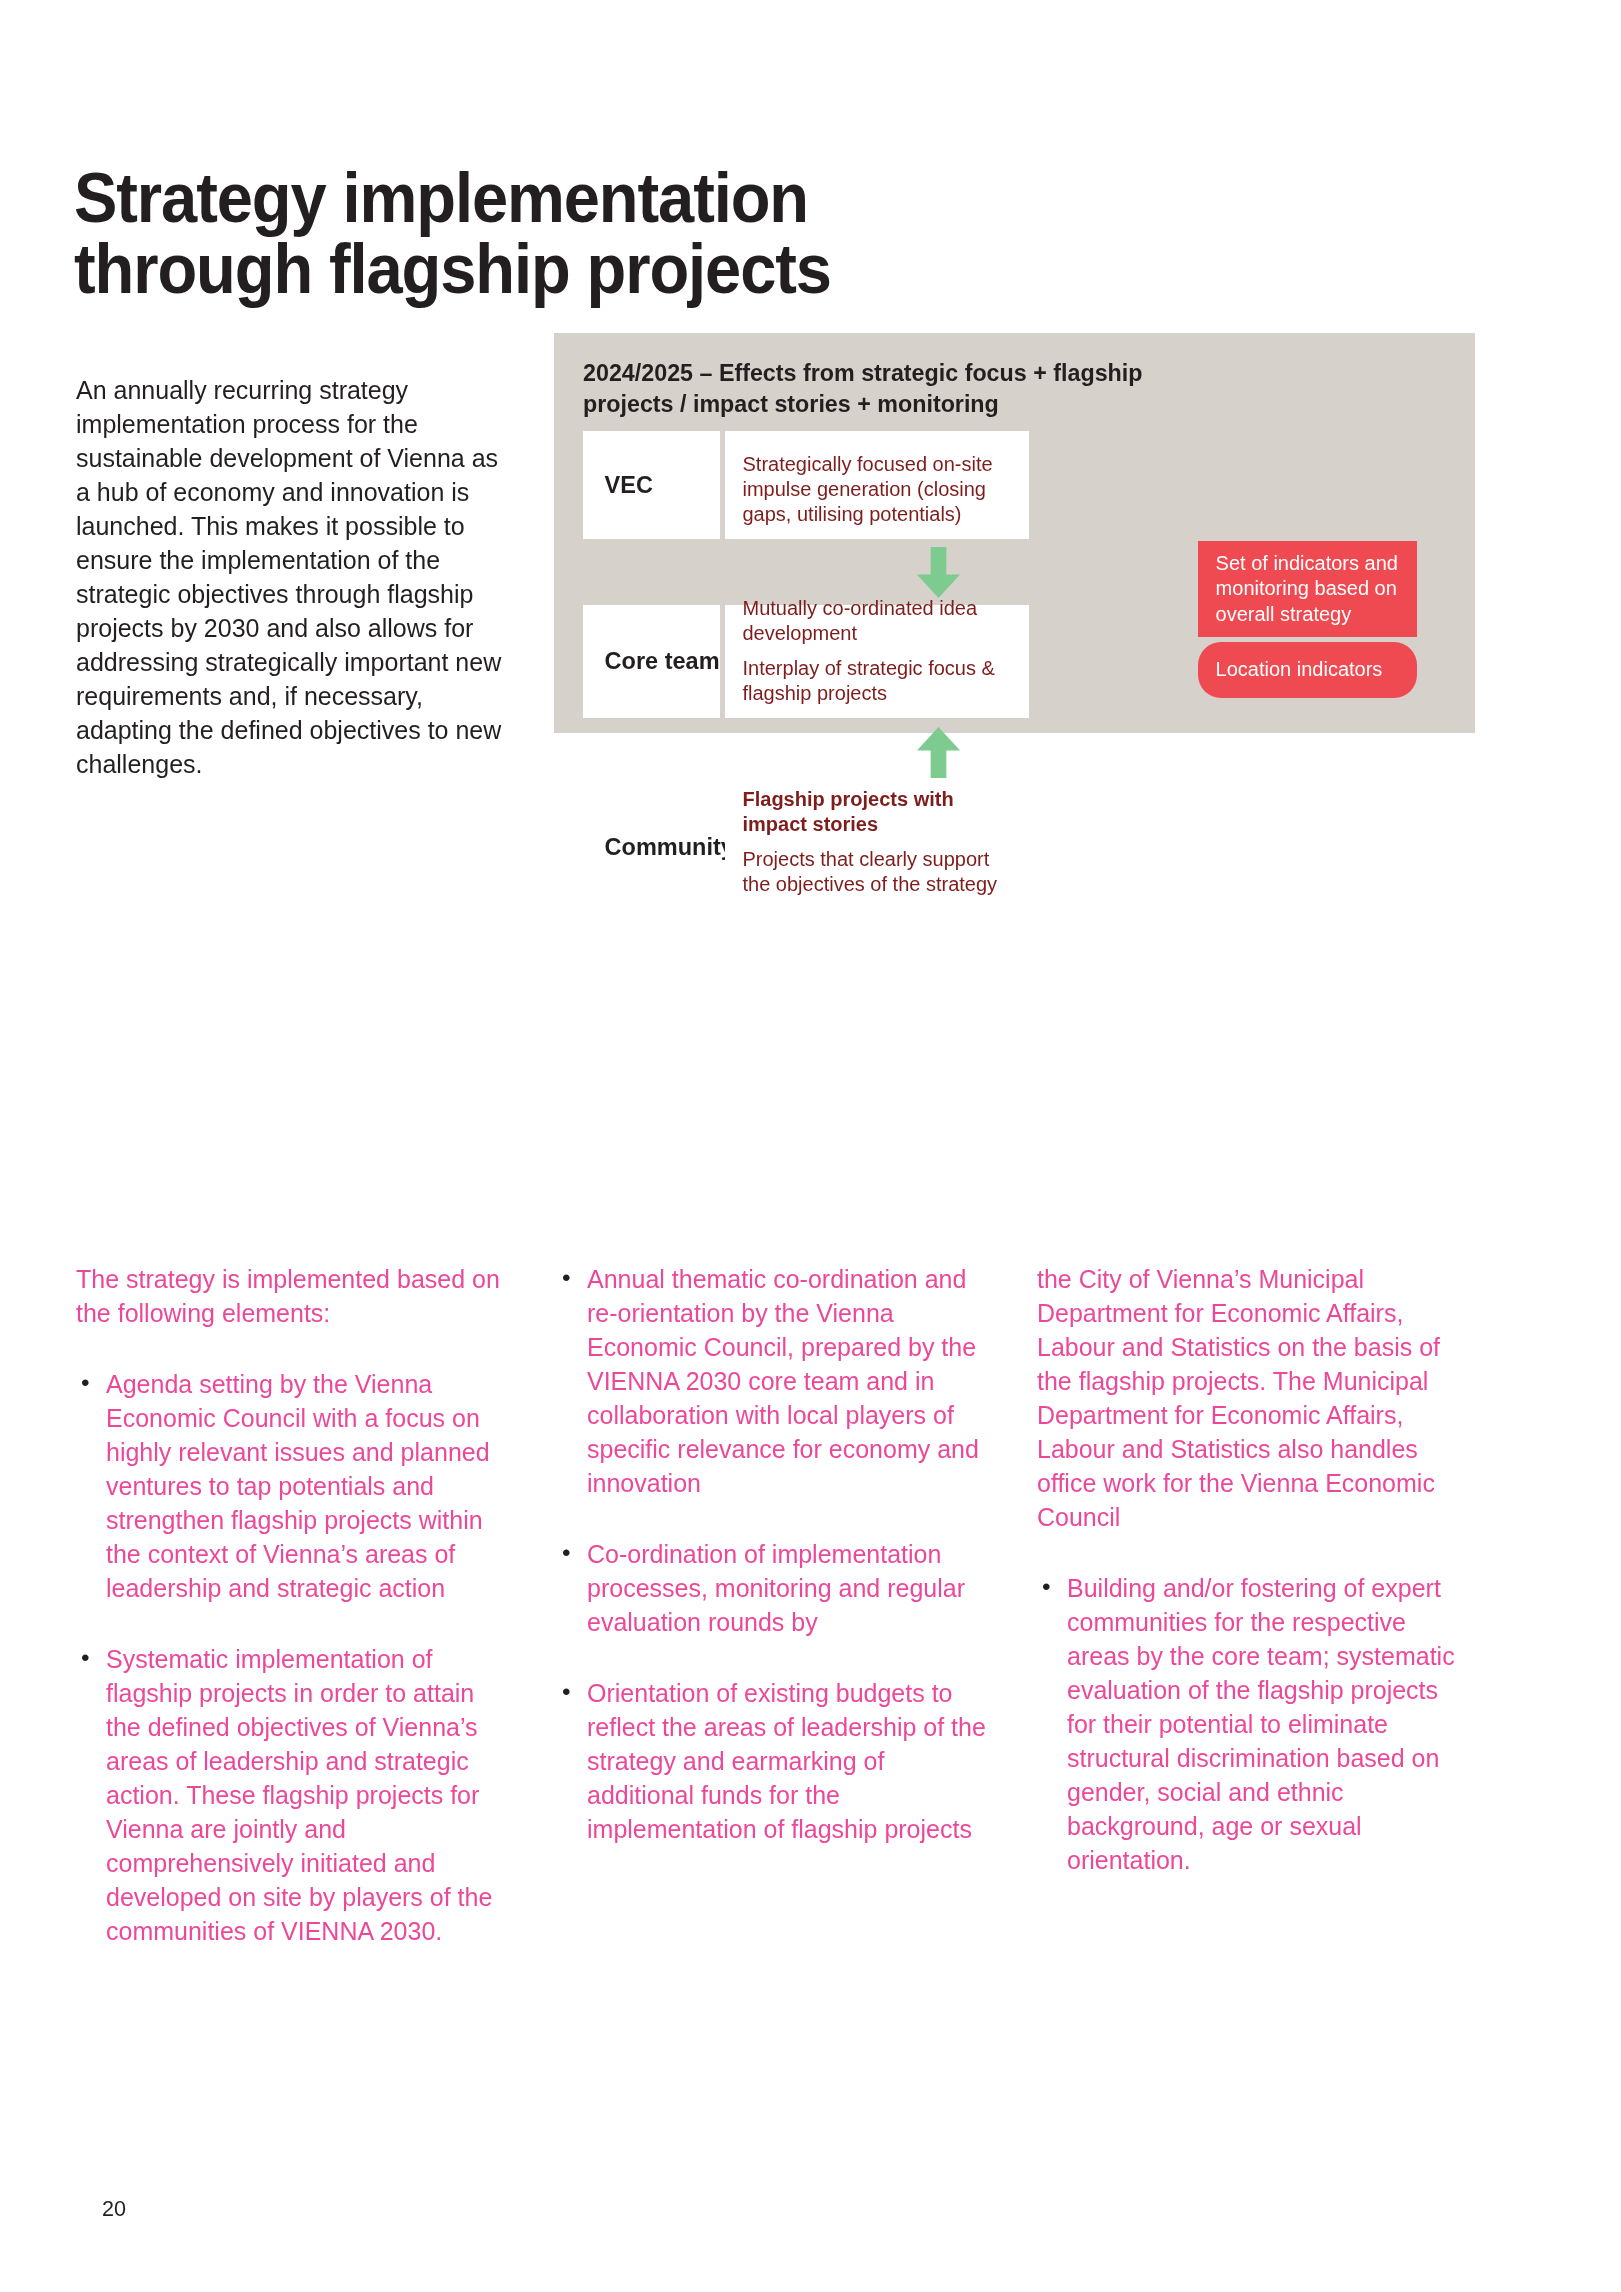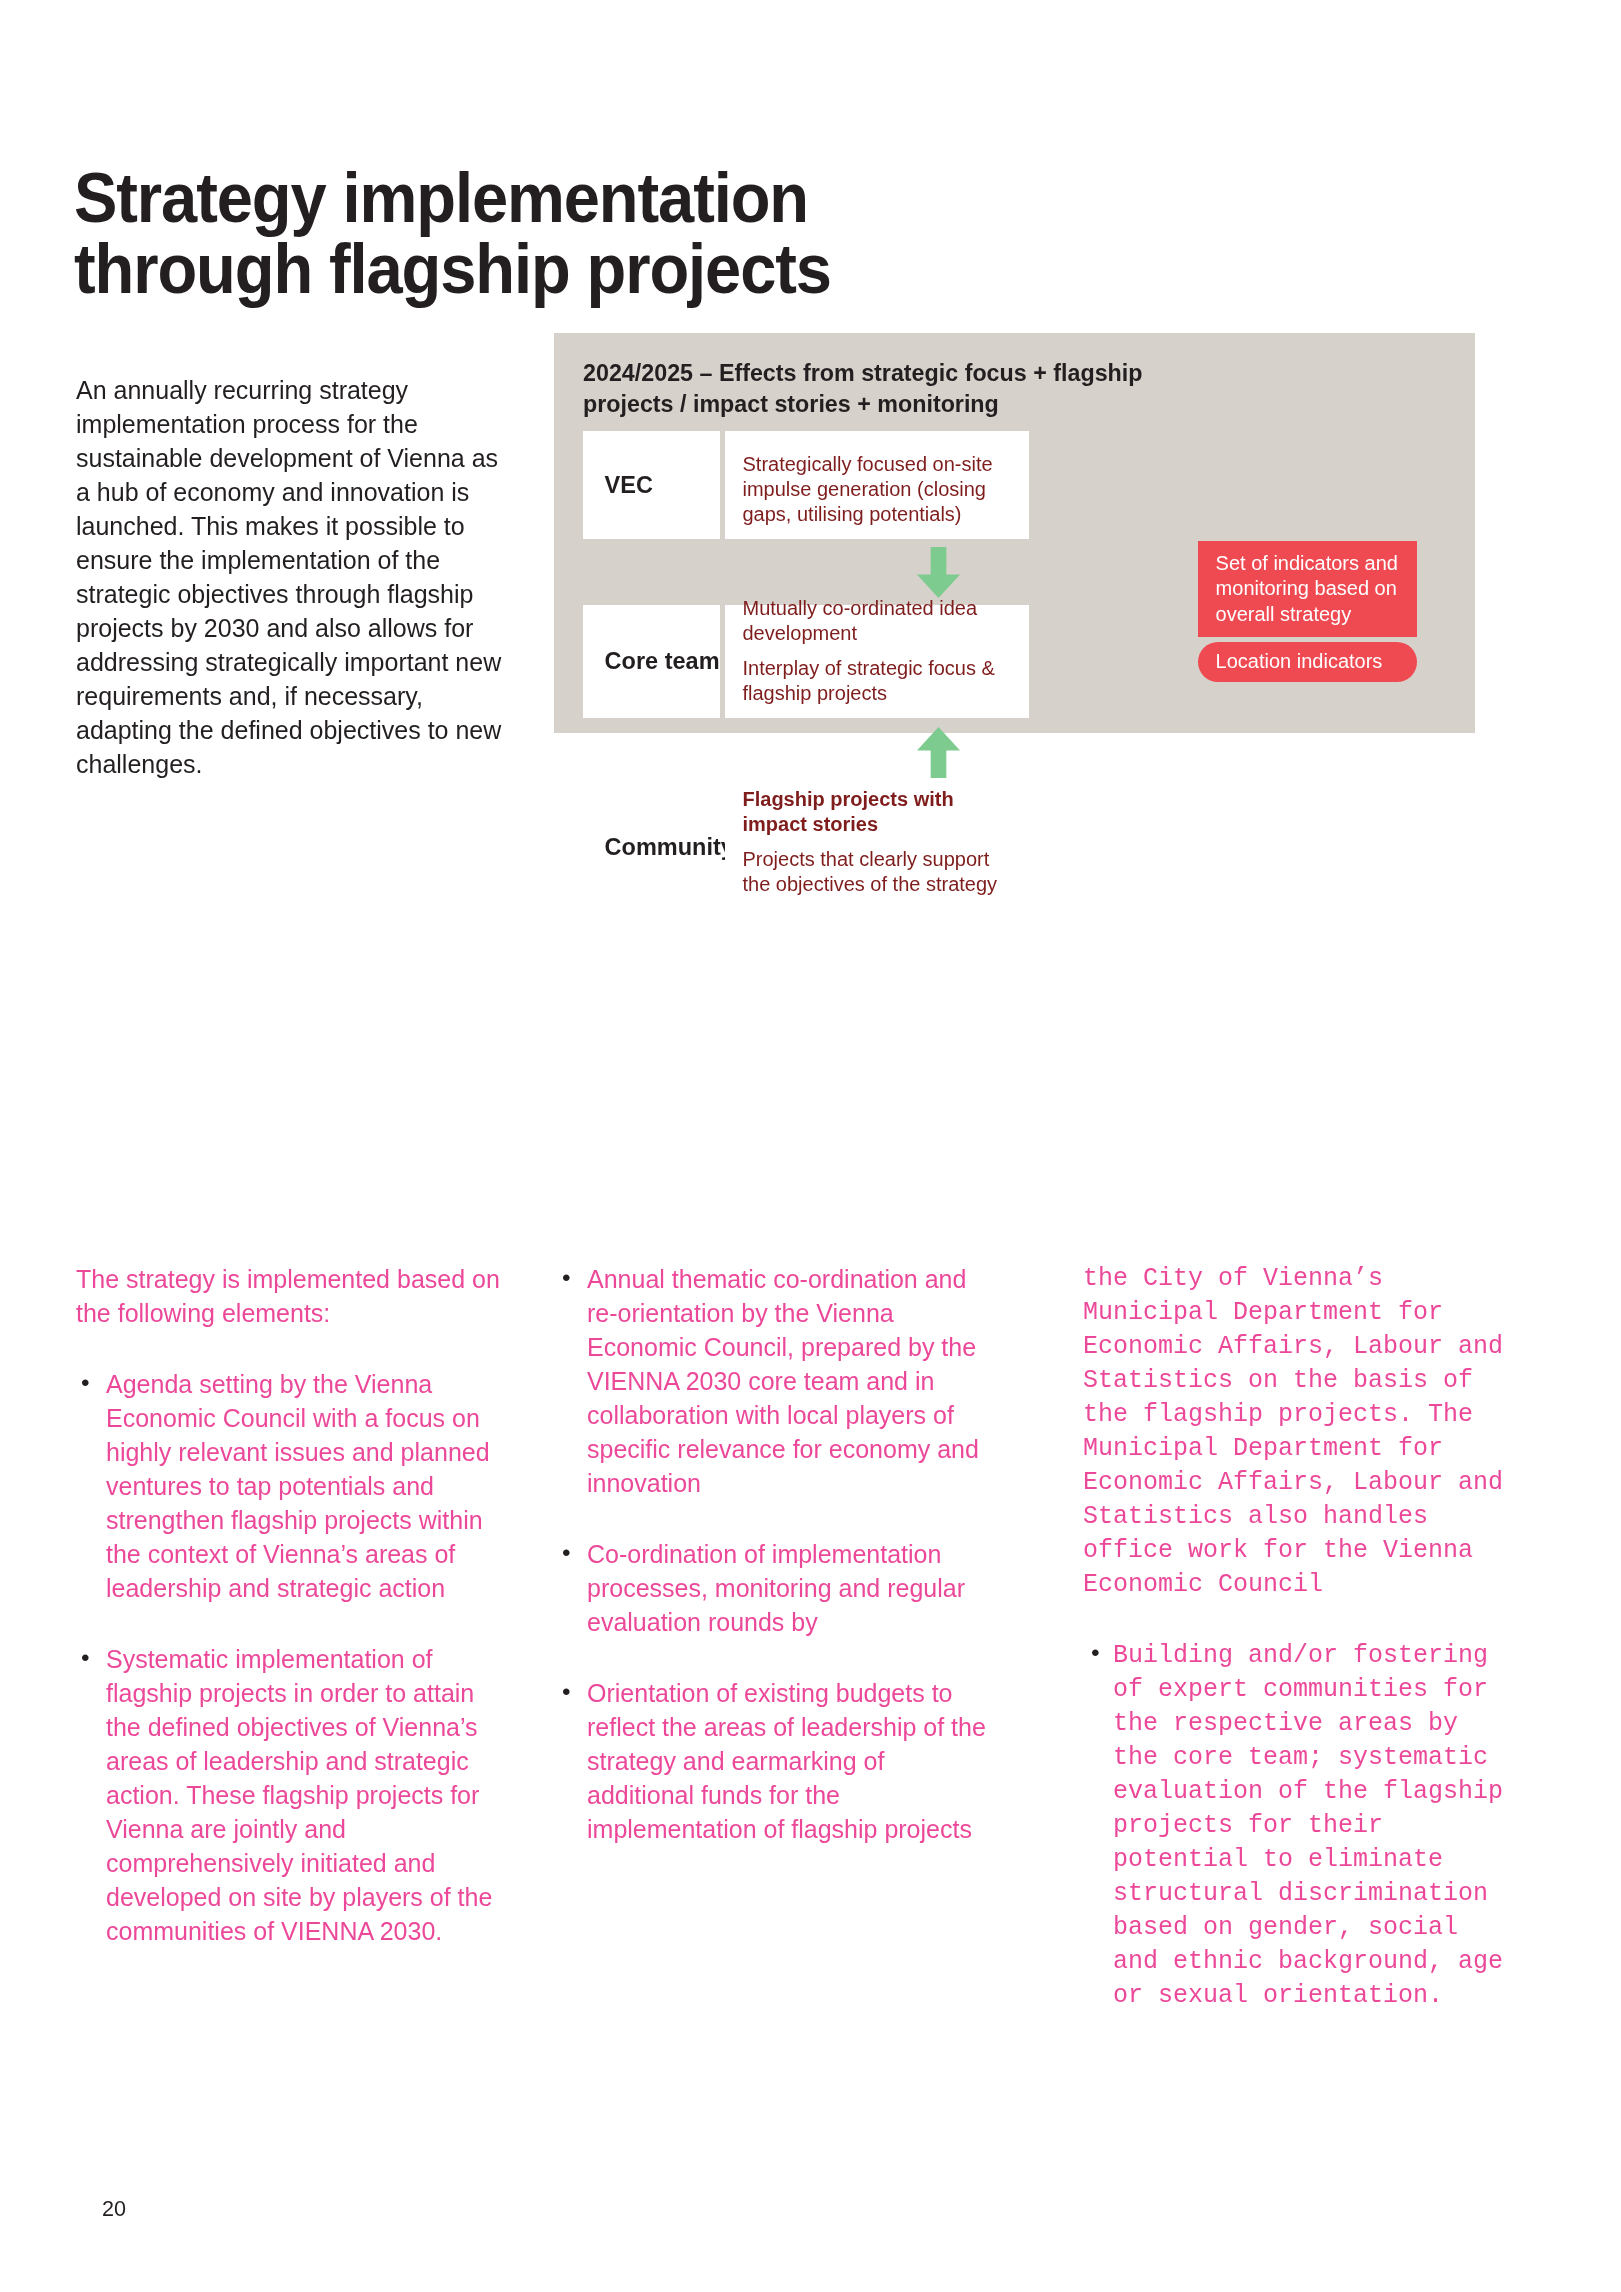--- a/index.html
+++ b/index.html
@@ -130,21 +130,21 @@
   
   .bottom-col {
     position: absolute;
     top: 1262px;
     font-size: 25px;
     line-height: 1.36;
     color: #ec4899;
   }
   #bottom-col-1 { left: 76px;  width: 431px; }
   #bottom-col-2 { left: 557px; width: 431px; }
-  #bottom-col-3 { left: 1083px; width: 431px; font-family: Liberation Mono, monospace; }
+  #bottom-col-3 { left: 1037px; width: 431px; }
 
   .col-lead { margin: 0 0 37px 0; }
 
   ul.bullets {
     list-style: none;
     margin: 0;
     padding: 0;
   }
   ul.bullets li {
     position: relative;
@@ -225,21 +225,21 @@
     <div class="flow-desc-box">
       <p class="para bold">Flagship projects with impact stories</p>
       <p class="para">Projects that clearly support the objectives of the strategy</p>
     </div>
   </div>
 
   <div id="indicator-stack">
     <div class="indicator-box" style="height:96px;">
       <span>Set of indicators and monitoring based on overall strategy</span>
     </div>
-    <div class="indicator-box" style="height:40px;border-radius:23px;">
+    <div class="indicator-box" style="height:56px;border-radius:23px;">
       <span>Location indicators</span>
     </div>
   </div>
 
 </section>
 
 <div class="bottom-col" id="bottom-col-1">
   <p class="col-lead">The strategy is implemented based on the following elements:</p>
   <ul class="bullets">
     <li>Agenda setting by the Vienna Economic Council with a focus on highly relevant issues and planned ventures to tap potentials and strengthen flagship projects within the context of Vienna’s areas of leadership and strategic action</li>

